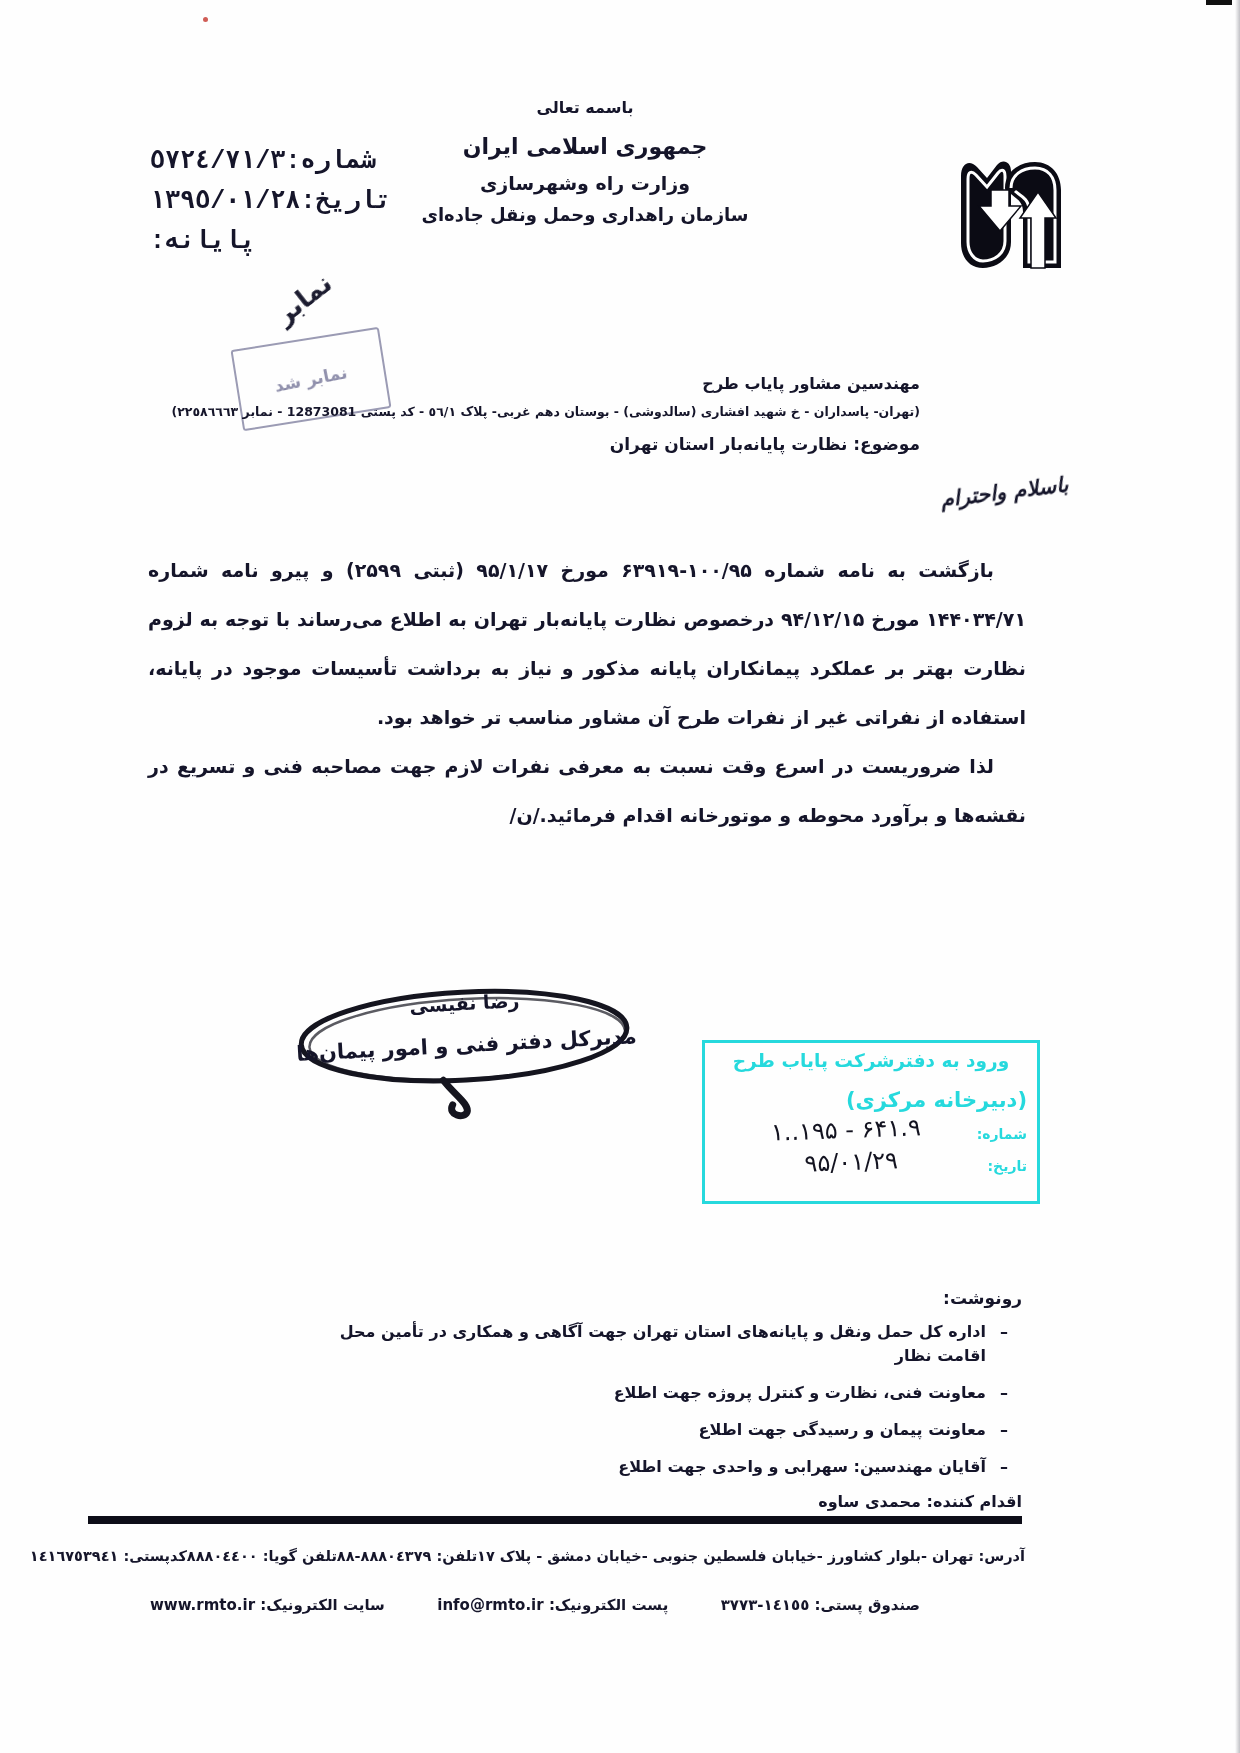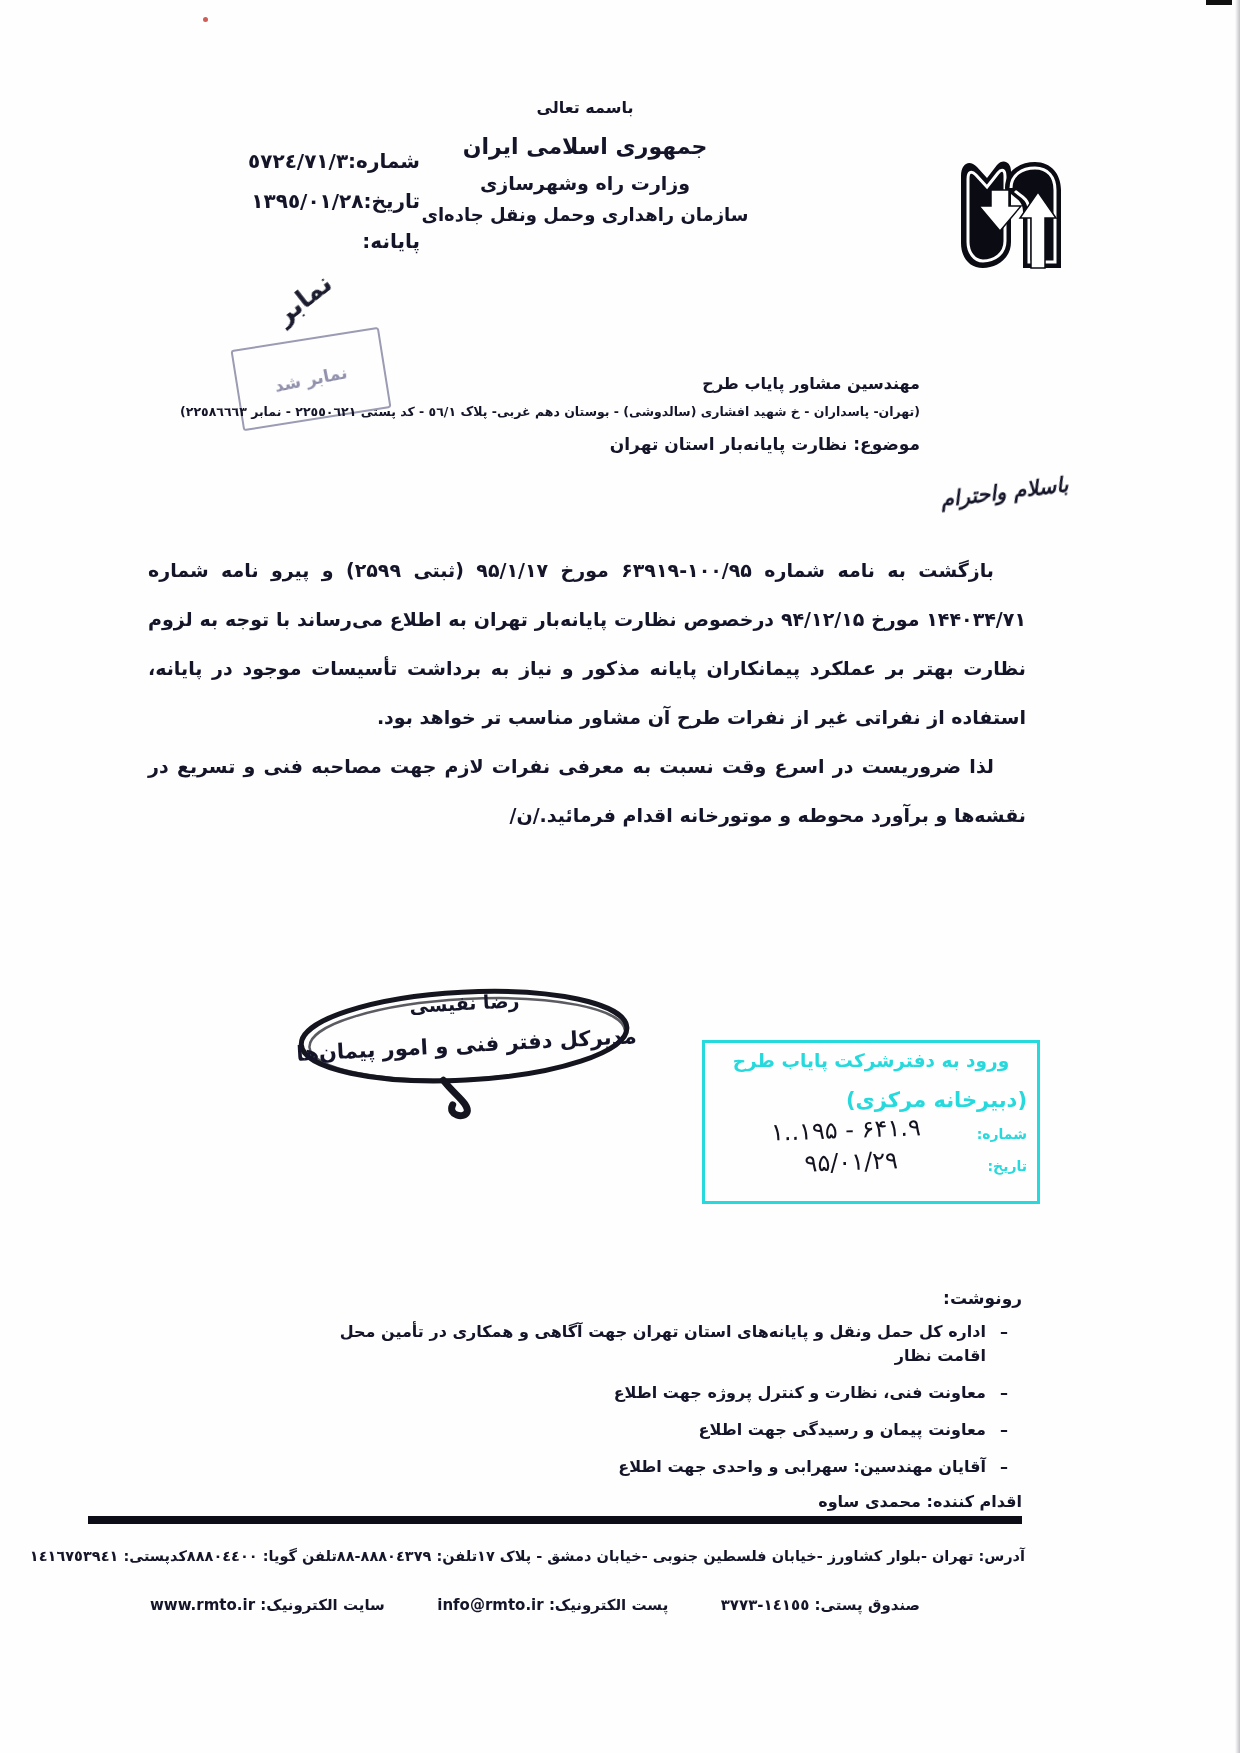--- a/index.html
+++ b/index.html
@@ -16,21 +16,21 @@
   .corner-mark{right:8px;top:0;width:26px;height:5px;background:#111;}
   .speck-red{left:203px;top:17px;width:5px;height:5px;background:#c4352c;border-radius:50%;opacity:.8;}
 
   
   .header-center{left:370px;top:98px;width:430px;text-align:center;}
   .bismillah{font-size:16px;margin-bottom:17px;}
   .country{font-size:22px;margin-bottom:13px;}
   .ministry{font-size:19px;margin-bottom:10px;}
   .organization{font-size:18px;}
 
-  .meta{left:150px;top:148px;width:270px;text-align:right;font-size:20px;}
+  .meta{left:150px;top:148px;width:270px;text-align:left;font-size:25px;font-family:Liberation Mono, monospace;}
   .meta-row{margin-bottom:13px;line-height:27px;white-space:nowrap;}
 
   .logo-box{left:946px;top:146px;width:122px;height:124px;}
 
   
   .fax-note{left:272px;top:284px;font-size:26px;transform:rotate(-38deg);color:#1c1c30;
             filter:blur(.3px);}
   .fax-stamp{left:236px;top:338px;width:146px;height:78px;transform:rotate(-9deg);
      border:2px solid rgba(55,55,105,.5);border-radius:3px;display:flex;
      align-items:center;justify-content:center;}
@@ -121,21 +121,21 @@
     </svg>
   </div>
 
   <div class="abs fax-note rtl b">نمابر</div>
   <div class="abs fax-stamp">
     <span class="rtl b">نمابر شد</span>
   </div>
 
   <div class="abs recipient rtl">
     <div class="recipient-name b">مهندسین مشاور پایاب طرح</div>
-    <div class="recipient-address b">(تهران- پاسداران - خ شهید افشاری (سالدوشی) - بوستان دهم غربی- پلاک ٥٦/١ - کد پستی ٢٢٥٥٠٦٢١ - نمابر ٢٢٥٨٦٦٦٣)</div>
+    <div class="recipient-address b">(تهران- پاسداران - خ شهید افشاری (سالدوشی) - بوستان دهم غربی- پلاک ٥٦/١ - کد پستی 12873081 - نمابر ٢٢٥٨٦٦٦٣)</div>
     <div class="subject b">موضوع: نظارت پایانه‌بار استان تهران</div>
   </div>
 
   <div class="abs greeting rtl b">باسلام واحترام</div>
 
   <div class="abs body-text rtl b">
     <p>بازگشت به نامه شماره ۱۰۰/۹۵-۶۳۹۱۹ مورخ ۹۵/۱/۱۷ (ثبتی ۲۵۹۹) و پیرو نامه شماره ۱۴۴۰۳۴/۷۱ مورخ ۹۴/۱۲/۱۵ درخصوص نظارت پایانه‌بار تهران به اطلاع می‌رساند با توجه به لزوم نظارت بهتر بر عملکرد پیمانکاران پایانه مذکور و نیاز به برداشت تأسیسات موجود در پایانه، استفاده از نفراتی غیر از نفرات طرح آن مشاور مناسب تر خواهد بود.</p>
     <p>لذا ضروریست در اسرع وقت نسبت به معرفی نفرات لازم جهت مصاحبه فنی و تسریع در نقشه‌ها و برآورد محوطه و موتورخانه اقدام فرمائید./ن/</p>
   </div>
 

